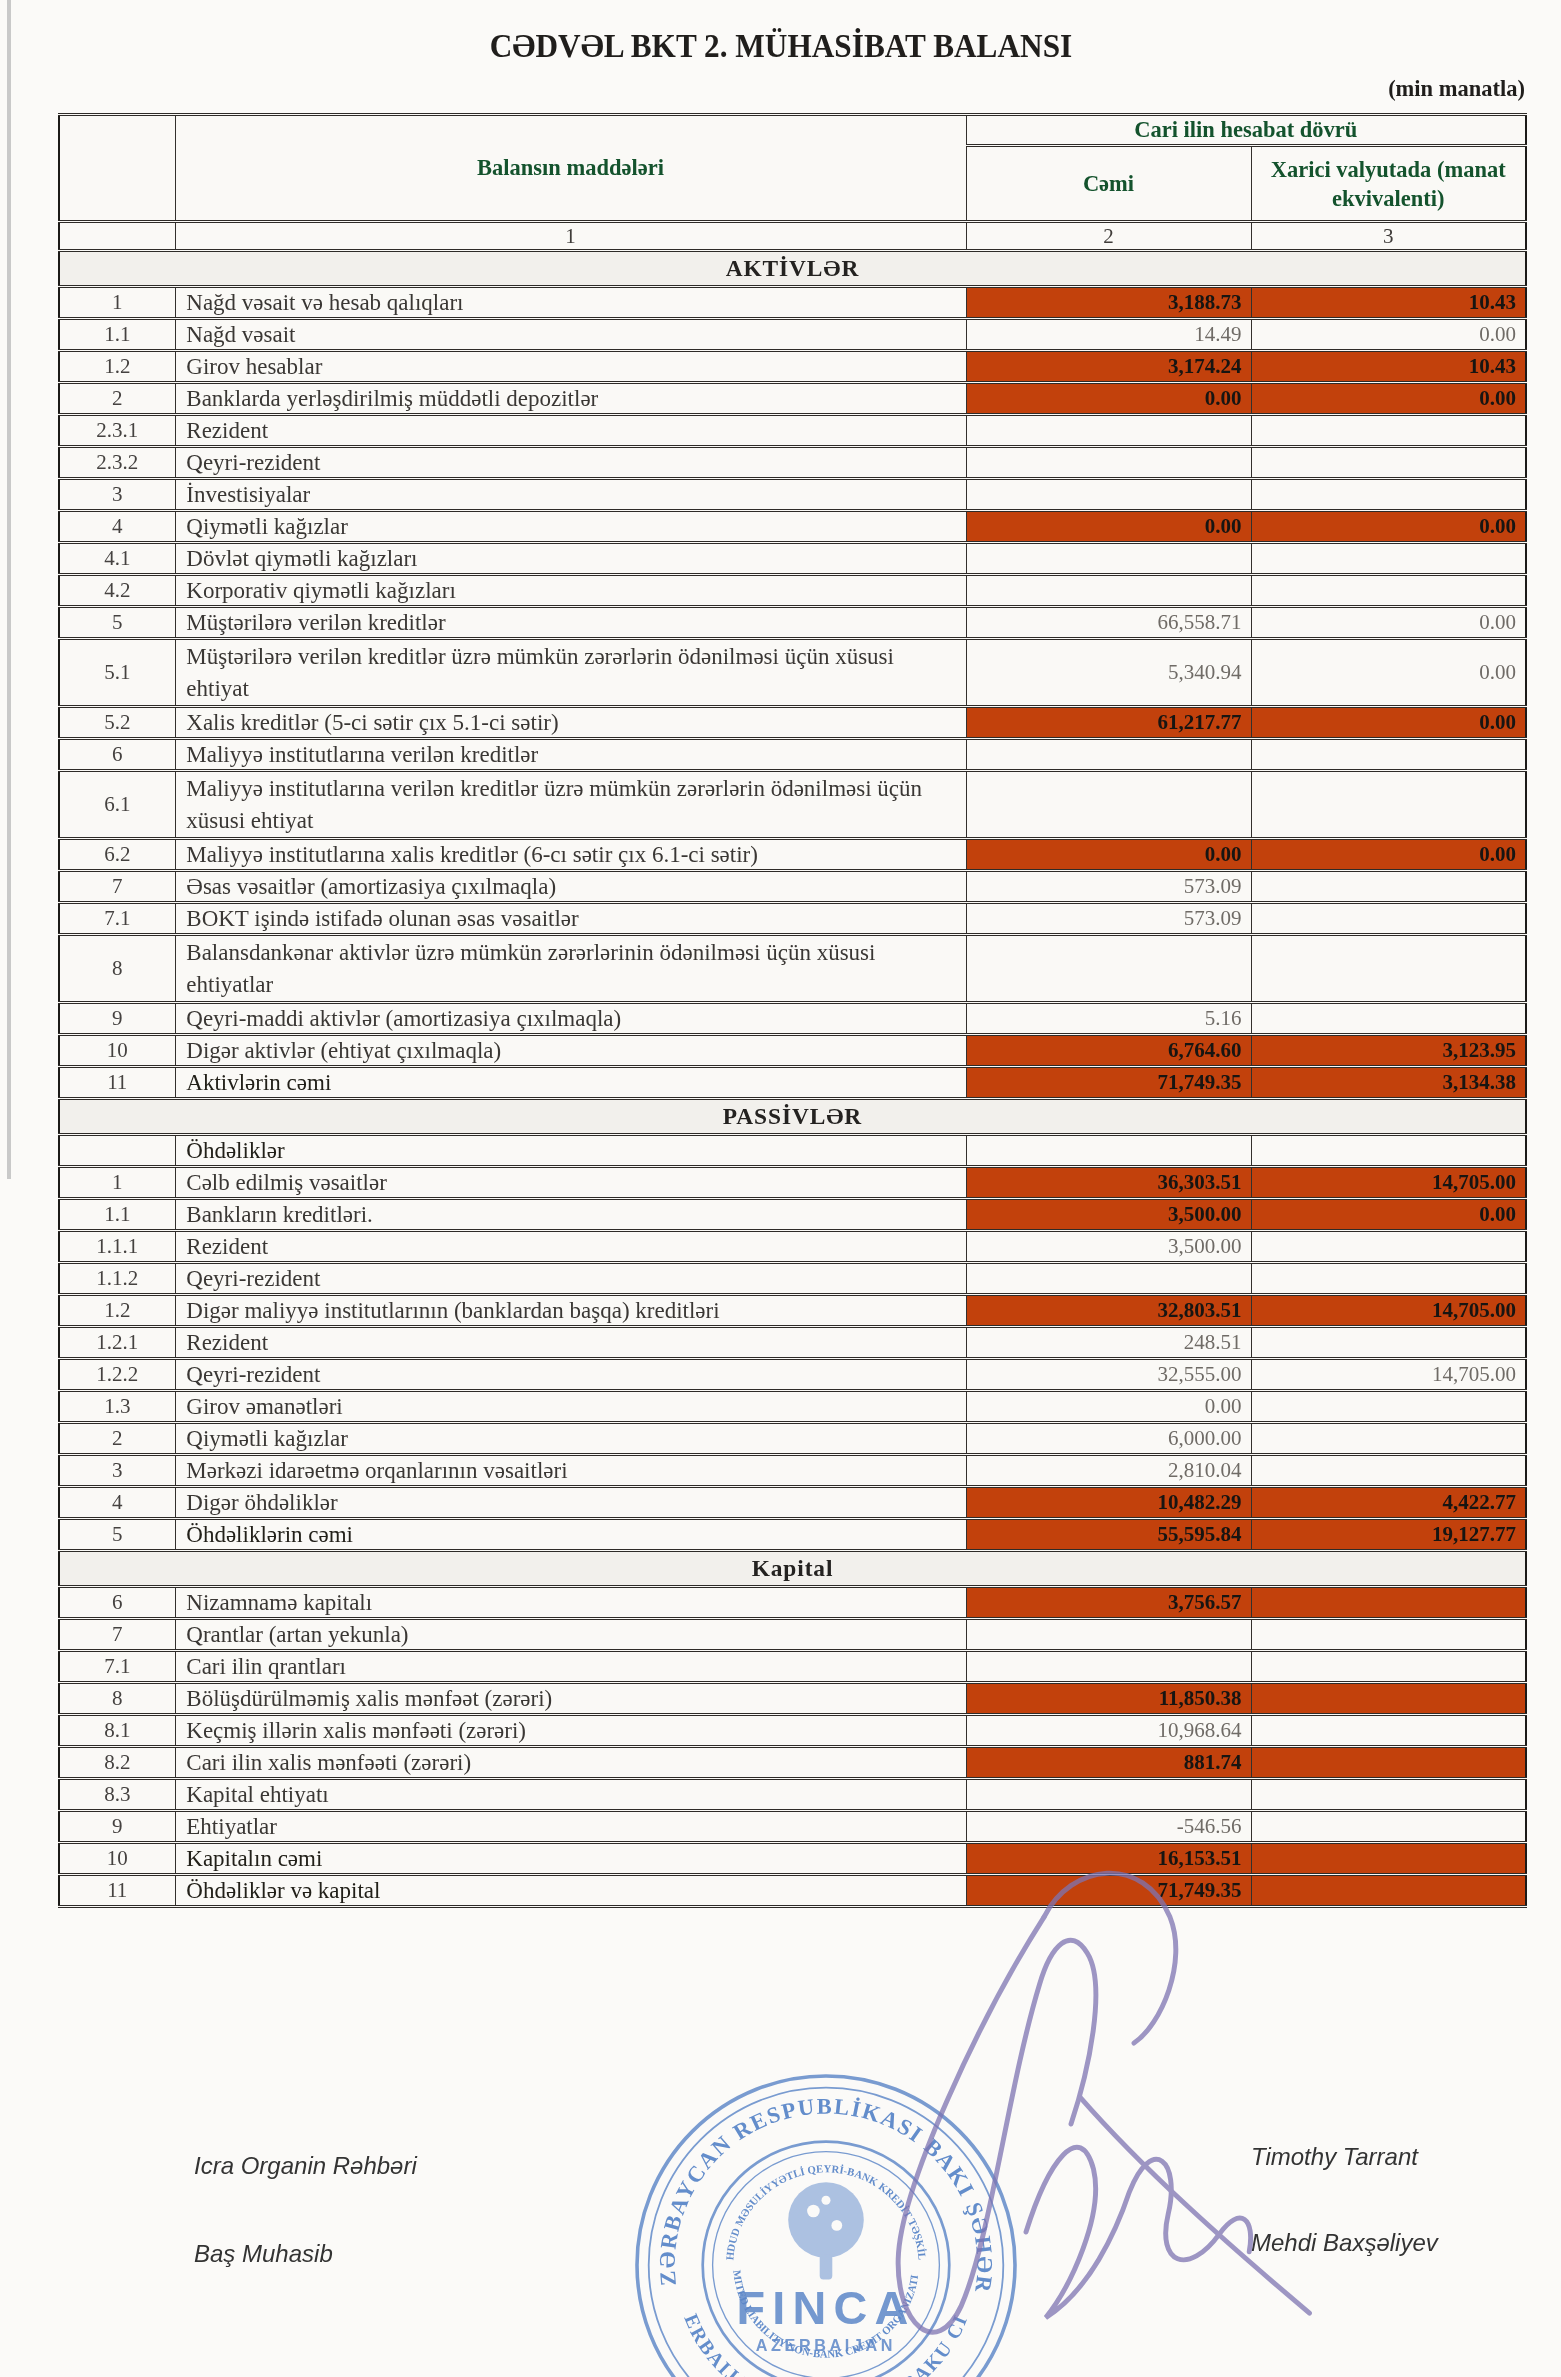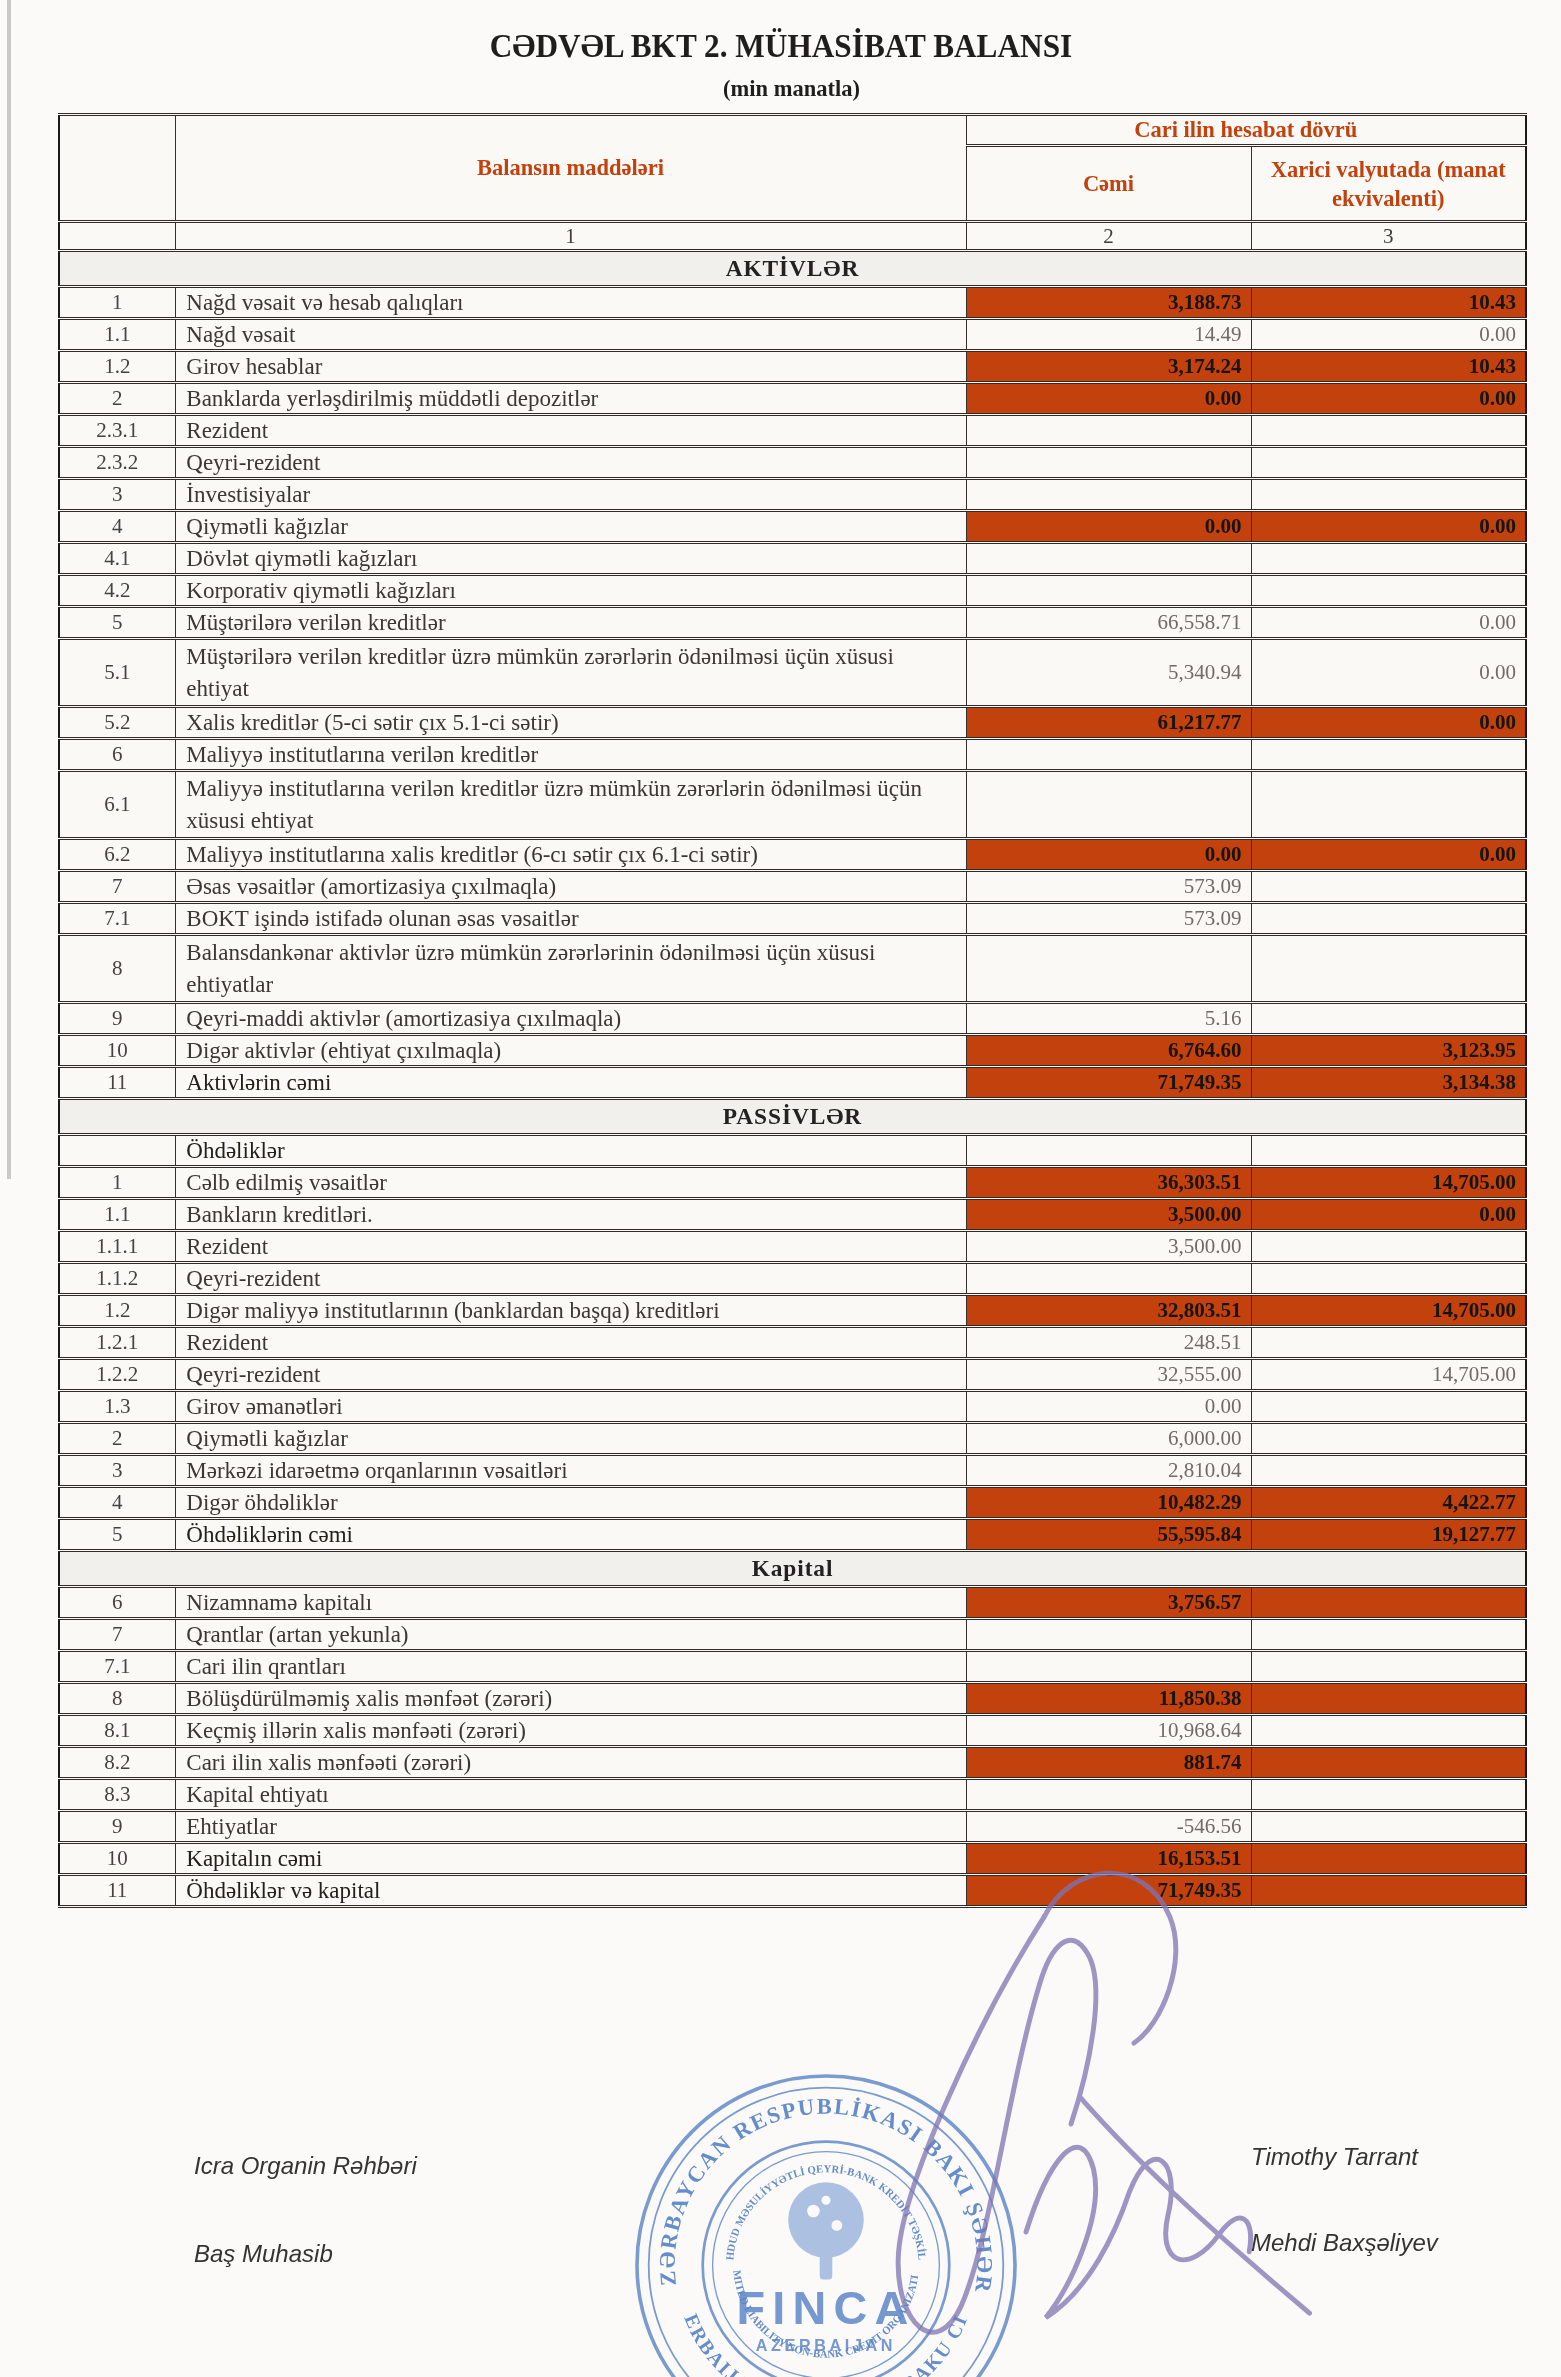--- a/index.html
+++ b/index.html
@@ -9,31 +9,31 @@
     background:#fbfaf8;
     font-family:"Liberation Serif", serif;
     color:#2a2826;
   }
   .scan-edge { position:absolute; left:7.2px; top:0; width:3.6px; height:1179px;
     background:#bdbdbd; opacity:.8; }
   .doc-title { position:absolute; top:27px; left:0; width:100%;
     text-align:center; font-size:34px; font-weight:bold; letter-spacing:0px;
     color:#201e1c; transform:scaleX(.92); }
   .unit-note { position:absolute; top:76px; left:58px; width:1467px;
-    text-align:center; font-size:22.5px; font-weight:bold; color:#201e1c; }
+    text-align:right; font-size:22.5px; font-weight:bold; color:#201e1c; }
 
   table.balance { position:absolute; top:113px; left:58px; width:1467px;
     border-collapse:collapse; table-layout:fixed;
     border:2.7px solid #1c1a18; background:#faf9f6; }
   .balance th, .balance td {
     border-left:1.8px solid #33302d; border-right:1.8px solid #33302d;
     border-top:3.6px double #2e2b28; border-bottom:3.6px double #2e2b28;
     padding:0 7.2px; overflow:hidden; vertical-align:middle;
   }
-  .balance thead th { font-weight:bold; color:#c2410c; text-align:center; }
+  .balance thead th { font-weight:bold; color:#14532d; text-align:center; }
   tr.h-period { height:31px; }
   tr.h-period th { font-size:22.5px; }
   tr.h-sub { height:76px; }
   tr.h-sub th { font-size:22.5px; }
   th.items-col { font-size:22.5px; }
   th.foreign-col { font-size:21.6px; line-height:29px; }
   tr.h-num { height:29px; }
   tr.h-num td { text-align:center; font-size:21px; color:#3f3c39; }
 
   tbody tr { height:32px;padding-left:38px; }

